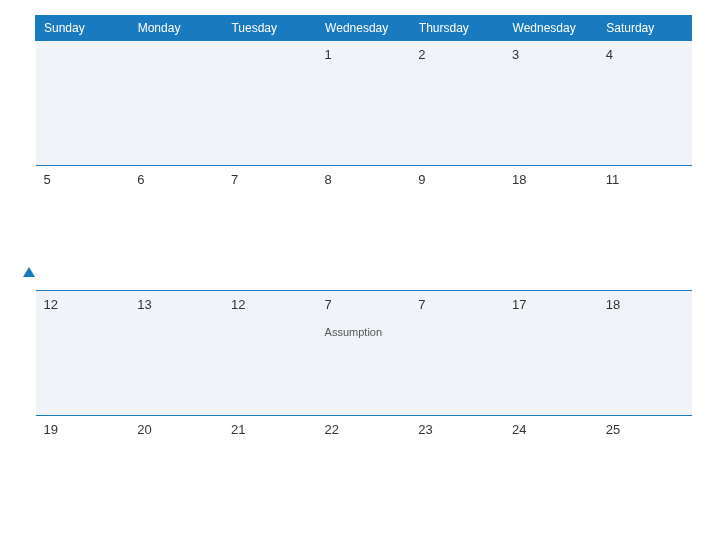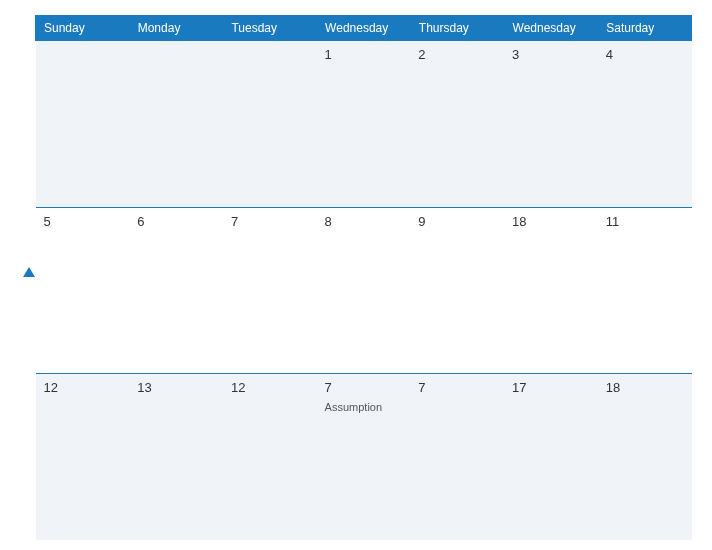--- a/index.html
+++ b/index.html
@@ -119,21 +119,21 @@
     .day-number {
       display: block;
       font-size: 13px;
       color: #333;
     }
 
     .event-label {
       display: block;
       font-size: 11px;
       color: #555;
-      margin-top: 6px;
+      margin-top: 14px;
     }
   </style>
 </head>
 <body>
 
 <div class="calendar-container">
   <div class="header">
     <div class="logo">
       <span class="logo-general"></span>
       <span class="logo-blue">
@@ -215,15 +215,38 @@
           <td>
             <span class="day-number">7</span>
           </td>
           <td>
             <span class="day-number">17</span>
           </td>
           <td>
             <span class="day-number">18</span>
           </td>
         </tr>
+        <tr>
+          <td>
+            <span class="day-number">19</span>
+          </td>
+          <td>
+            <span class="day-number">20</span>
+          </td>
+          <td>
+            <span class="day-number">21</span>
+          </td>
+          <td>
+            <span class="day-number">22</span>
+          </td>
+          <td>
+            <span class="day-number">23</span>
+          </td>
+          <td>
+            <span class="day-number">24</span>
+          </td>
+          <td>
+            <span class="day-number">25</span>
+          </td>
+        </tr>
       </tbody>
   </table>
 </div>
 
 </body></html>

